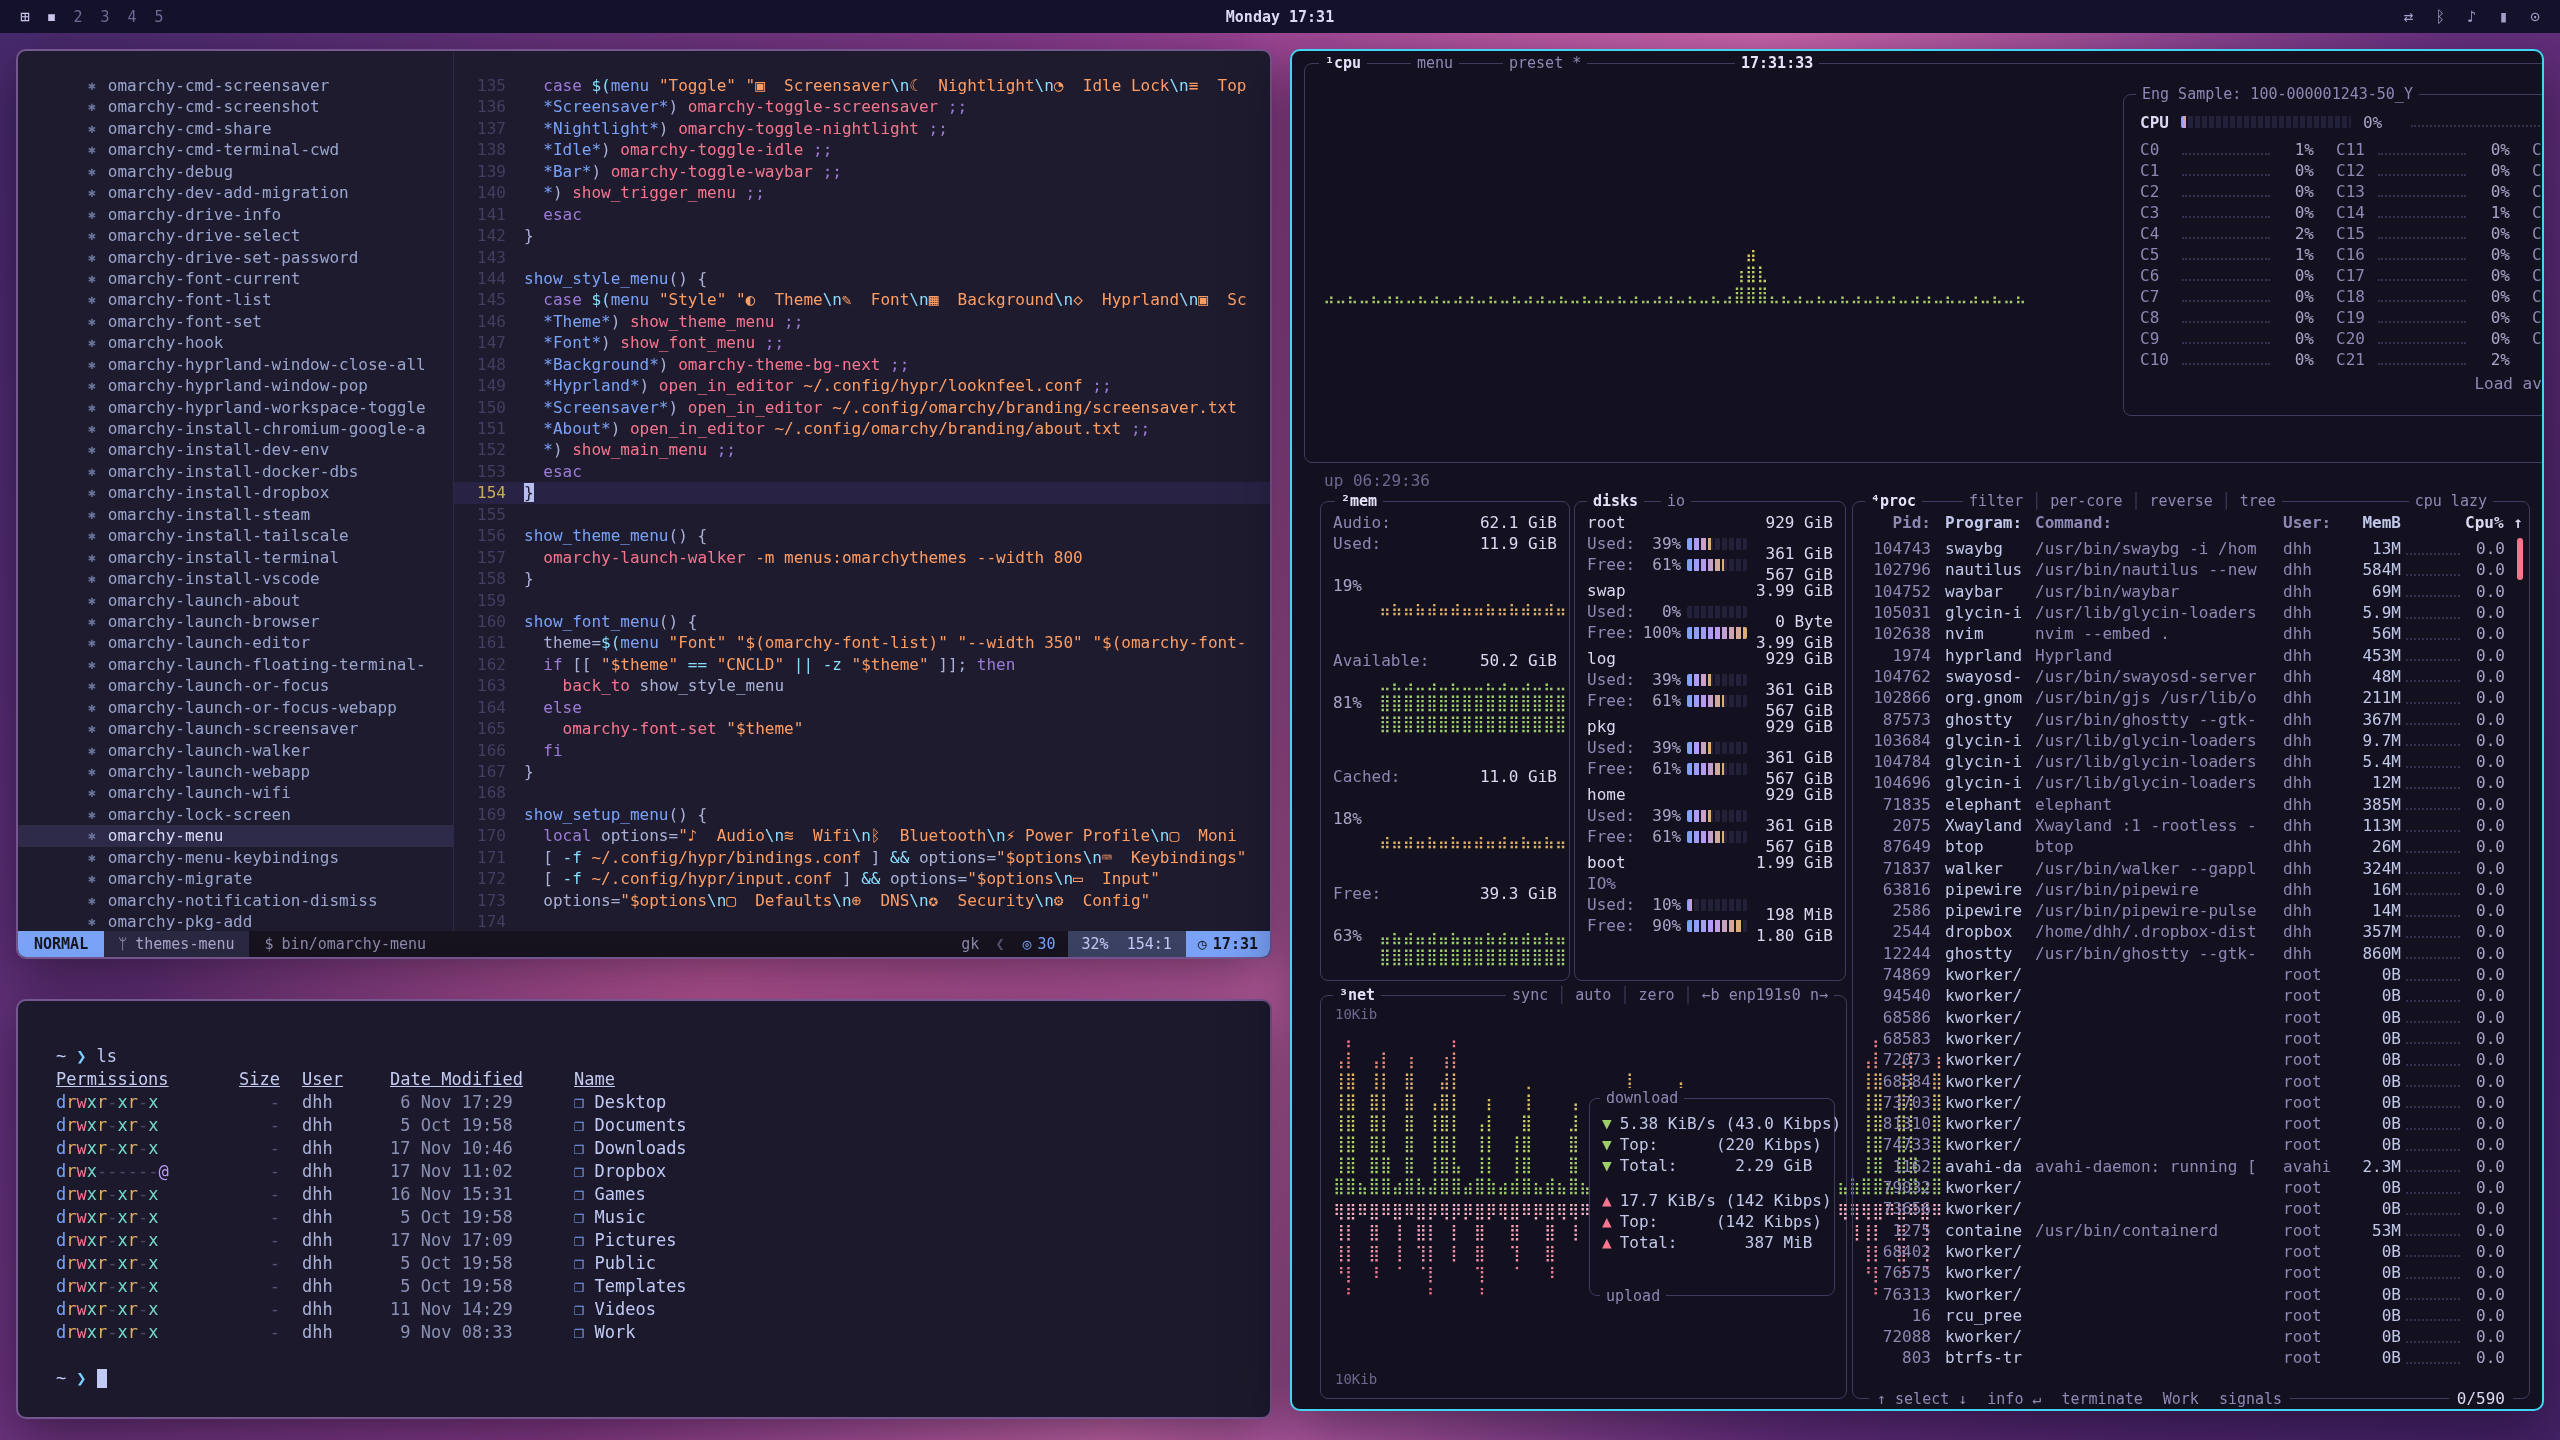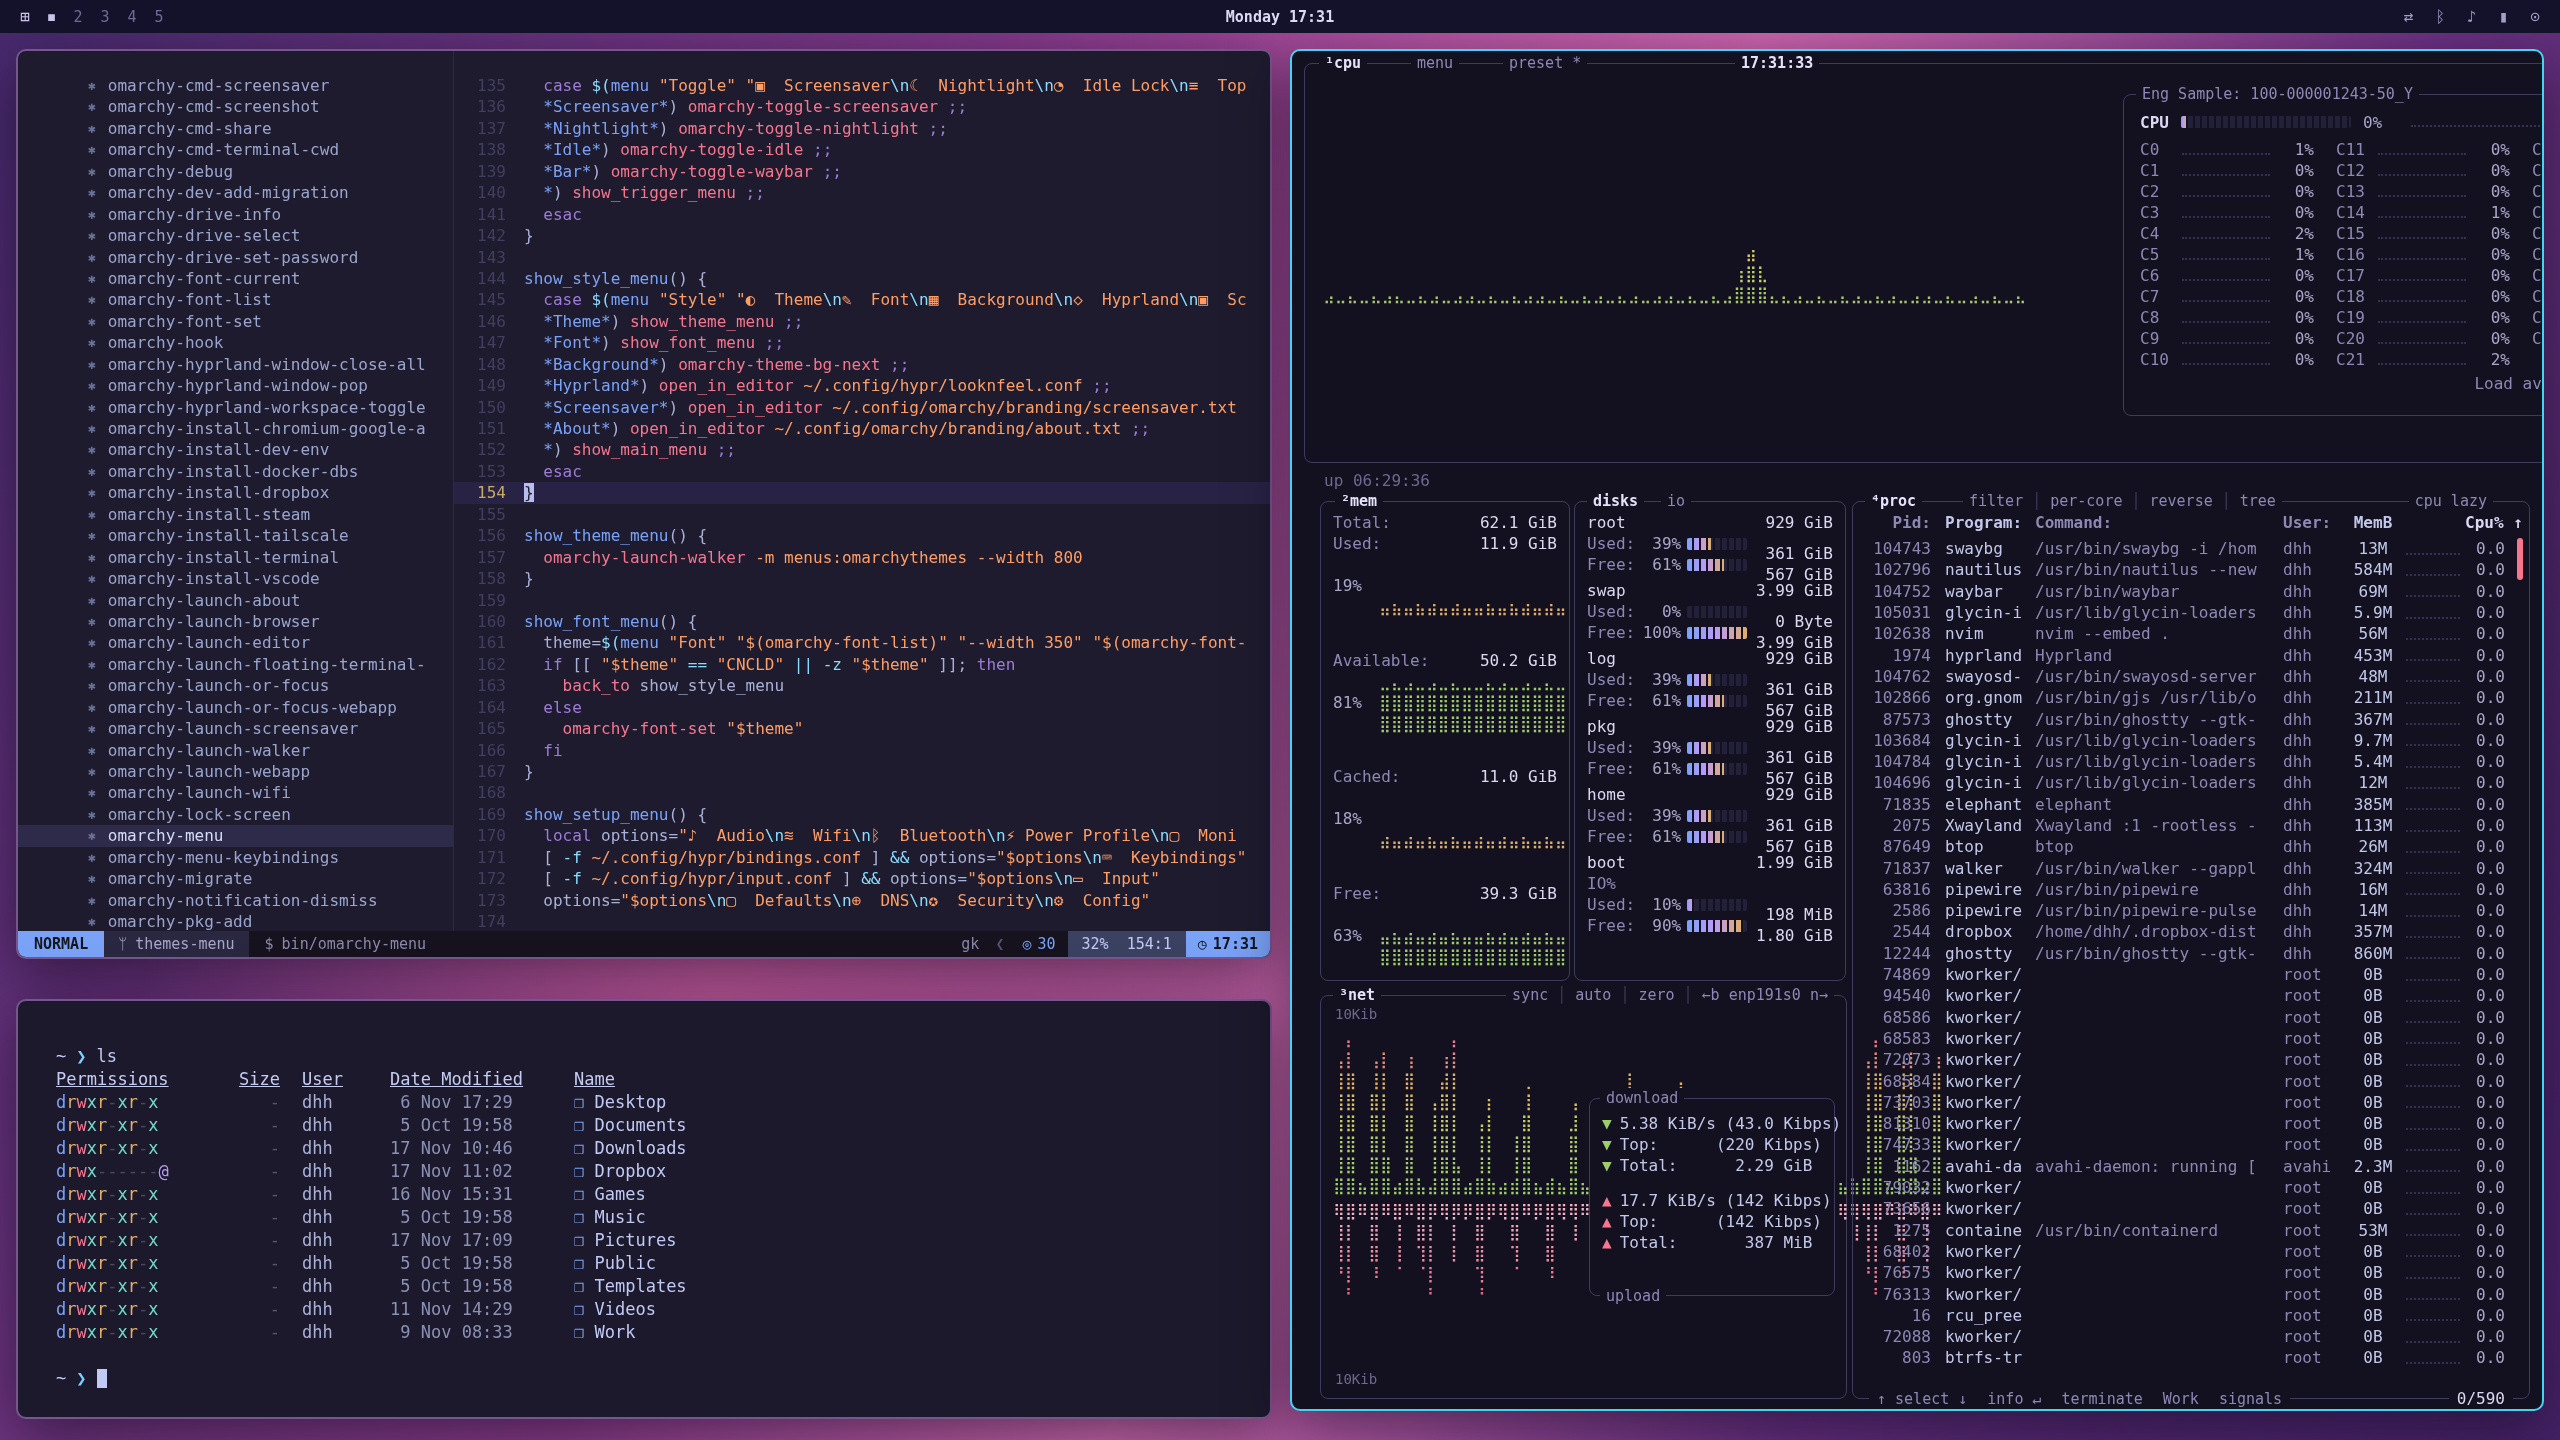--- a/index.html
+++ b/index.html
@@ -126,21 +126,21 @@
   #proc-options{position:absolute;top:-11px;left:110px;display:flex;gap:9px;background:#13111f;padding:0 6px;color:#8d88b4;font-size:15px;line-height:20px;}
   .lbl-cpuopts{right:36px;}
   .p-row{display:grid;grid-template-columns:66px 104px 1fr 62px 56px 64px 44px;height:21.3px;align-items:center;white-space:pre;}
   .p-head{position:absolute;top:10px;left:12px;right:20px;color:#dcd8f2;font-weight:bold;}
   .p-head .p-cpu{color:#dcd8f2;}
   #proc-rows{position:absolute;top:36px;left:12px;right:20px;bottom:26px;overflow:hidden;}
   .p-pid{text-align:right;color:#8d88b4;}
   .p-prog{padding-left:14px;color:#c2c8ea;}
   .p-cmd{color:#8d88b4;overflow:hidden;}
   .p-user{color:#8d88b4;}
-  .p-mem{text-align:center;color:#c2c8ea;}
+  .p-mem{text-align:right;color:#c2c8ea;}
   .p-leader{border-top:2px dotted #34304f;margin:10px 5px 0;}
   .p-cpu{text-align:right;color:#a9a5c8;padding-right:4px;}
   .sort-arrow{color:#dcd8f2;}
   .proc-thumb{position:absolute;right:6px;top:36px;width:6px;height:42px;background:#f7768e;border-radius:3px;}
   #proc-footer{position:absolute;bottom:-11px;left:16px;display:flex;gap:20px;background:#13111f;padding:0 8px;color:#8d88b4;font-size:15px;line-height:20px;}
   .proc-count{position:absolute;bottom:-11px;right:16px;background:#13111f;padding:0 8px;color:#dcd8f2;font-size:16px;line-height:20px;}
 </style>
 </head>
 <body>
 
@@ -515,21 +515,21 @@
         <b>0.59  0.79  0.86</b>
       </div>
     </div>
   </div>
 
   <div class="uptime">up 06:29:36</div>
 
   <div class="box" id="mem-box">
     <span class="box-label box-title lbl-cpu">²mem</span>
     <div class="mem-total">
-      <span>Total:</span>
+      <span>Audio:</span>
       <b>62.1 GiB</b>
     </div>
     <div id="mem-stats">
         <div class="mem-stat">
           <div class="ms-head">
             <span>Used:</span>
             <b>11.9 GiB</b>
           </div>
           <div class="ms-graphrow">
             <span class="ms-pct">19%</span>

